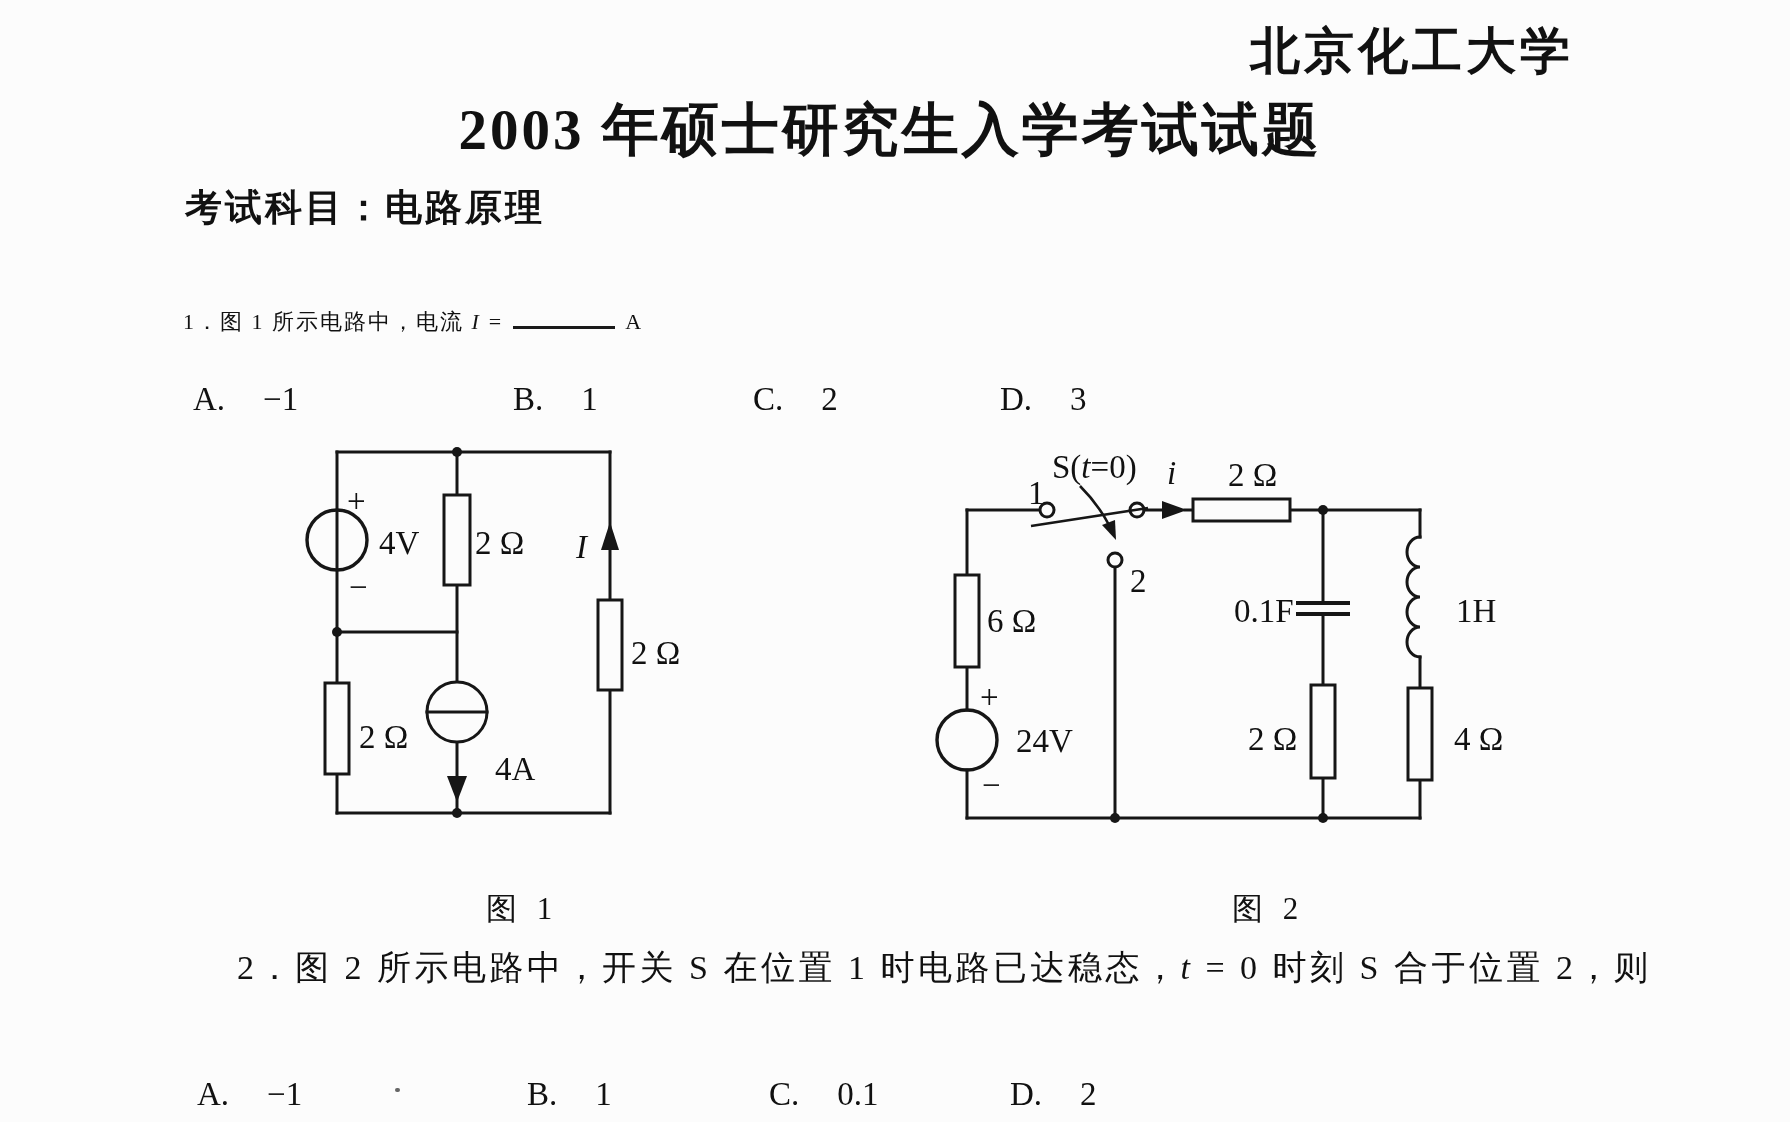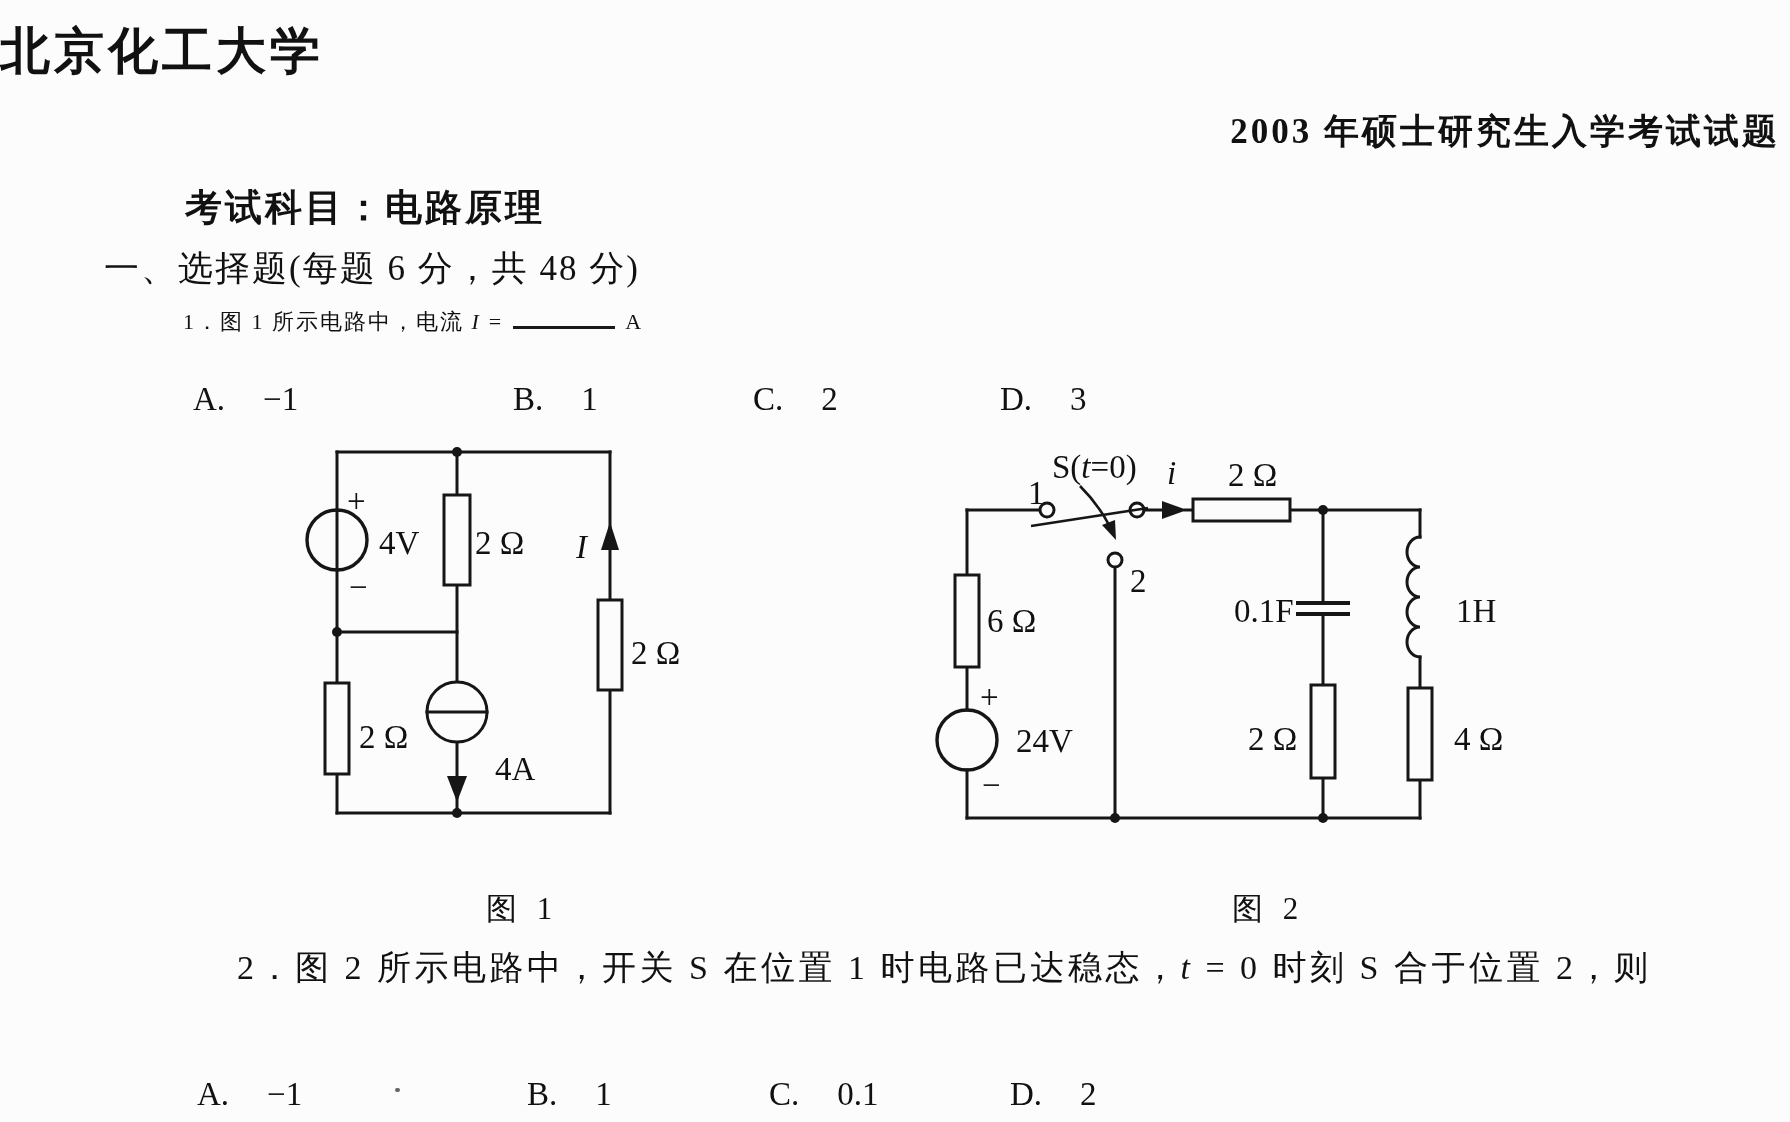--- a/index.html
+++ b/index.html
@@ -2,24 +2,24 @@
 <html><head>
 <meta charset="utf-8">
 <style>
   html,body { margin:0; padding:0; background:#e8e8e8; }
   .page {
     position:relative; width:1790px; height:1122px; overflow:hidden;
     background:#fcfcfc; color:#111;
     font-family:"Liberation Serif","DejaVu Serif",serif;
   }
   .abs { position:absolute; }
-  .title1 { top:18px; left:0; width:1574px; text-align:left;
+  .title1 { top:18px; left:0; width:1574px; text-align:right;
             font-size:50px; font-weight:700; letter-spacing:4px; }
-  .title2 { top:108px; left:0; width:1780px; text-align:right;
-            font-size:35px; font-weight:700; letter-spacing:3px; }
+  .title2 { top:92px; left:0; width:1780px; text-align:center;
+            font-size:57px; font-weight:700; letter-spacing:3px; }
   .subject { left:185px; top:183px; font-size:37px; font-weight:700; letter-spacing:3px;
              font-family:"Liberation Sans","DejaVu Sans",sans-serif; }
   .section { left:104px; top:245px; font-size:35px; letter-spacing:2px; }
   .q1line  { left:183px; top:305px; font-size:22px; letter-spacing:2px; }
   .q2line1 { left:197px; top:945px; font-size:34px; letter-spacing:3.5px;margin-left:40px; }
   .q2line2 { left:116px; top:1003px; font-size:34px; letter-spacing:2px; }
   .optrow  { left:0; width:1790px; font-size:33px; }
   .optrow1 { top:365px; }
   .optrow2 { top:1060px; }
   .opt { position:absolute; top:0; white-space:nowrap;margin-top:16px; }
@@ -45,21 +45,20 @@
   .head { fill:#161616; stroke:none; }
 </style>
 </head>
 <body>
 
 <div class="page">
 
   <div class="abs title1">北京化工大学</div>
   <div class="abs title2">2003 年硕士研究生入学考试试题</div>
   <div class="abs subject">考试科目：电路原理</div>
-  <div class="abs section">一、选择题(每题 6 分，共 48 分)</div>
 
   <div class="abs q1line"><span>1．图 1 所示电路中，电流</span>
     <span class="it">I</span><span class="eq">=</span><span class="blank b1"></span><span>A</span>
   </div>
 
   <div class="abs optrow optrow1">
     <span class="opt" style="left:193px"><span>A.</span><span class="val">−1</span></span>
     <span class="opt" style="left:513px"><span>B.</span><span class="val">1</span></span>
     <span class="opt" style="left:753px"><span>C.</span><span class="val">2</span></span>
     <span class="opt" style="left:1000px"><span>D.</span><span class="val">3</span></span>

